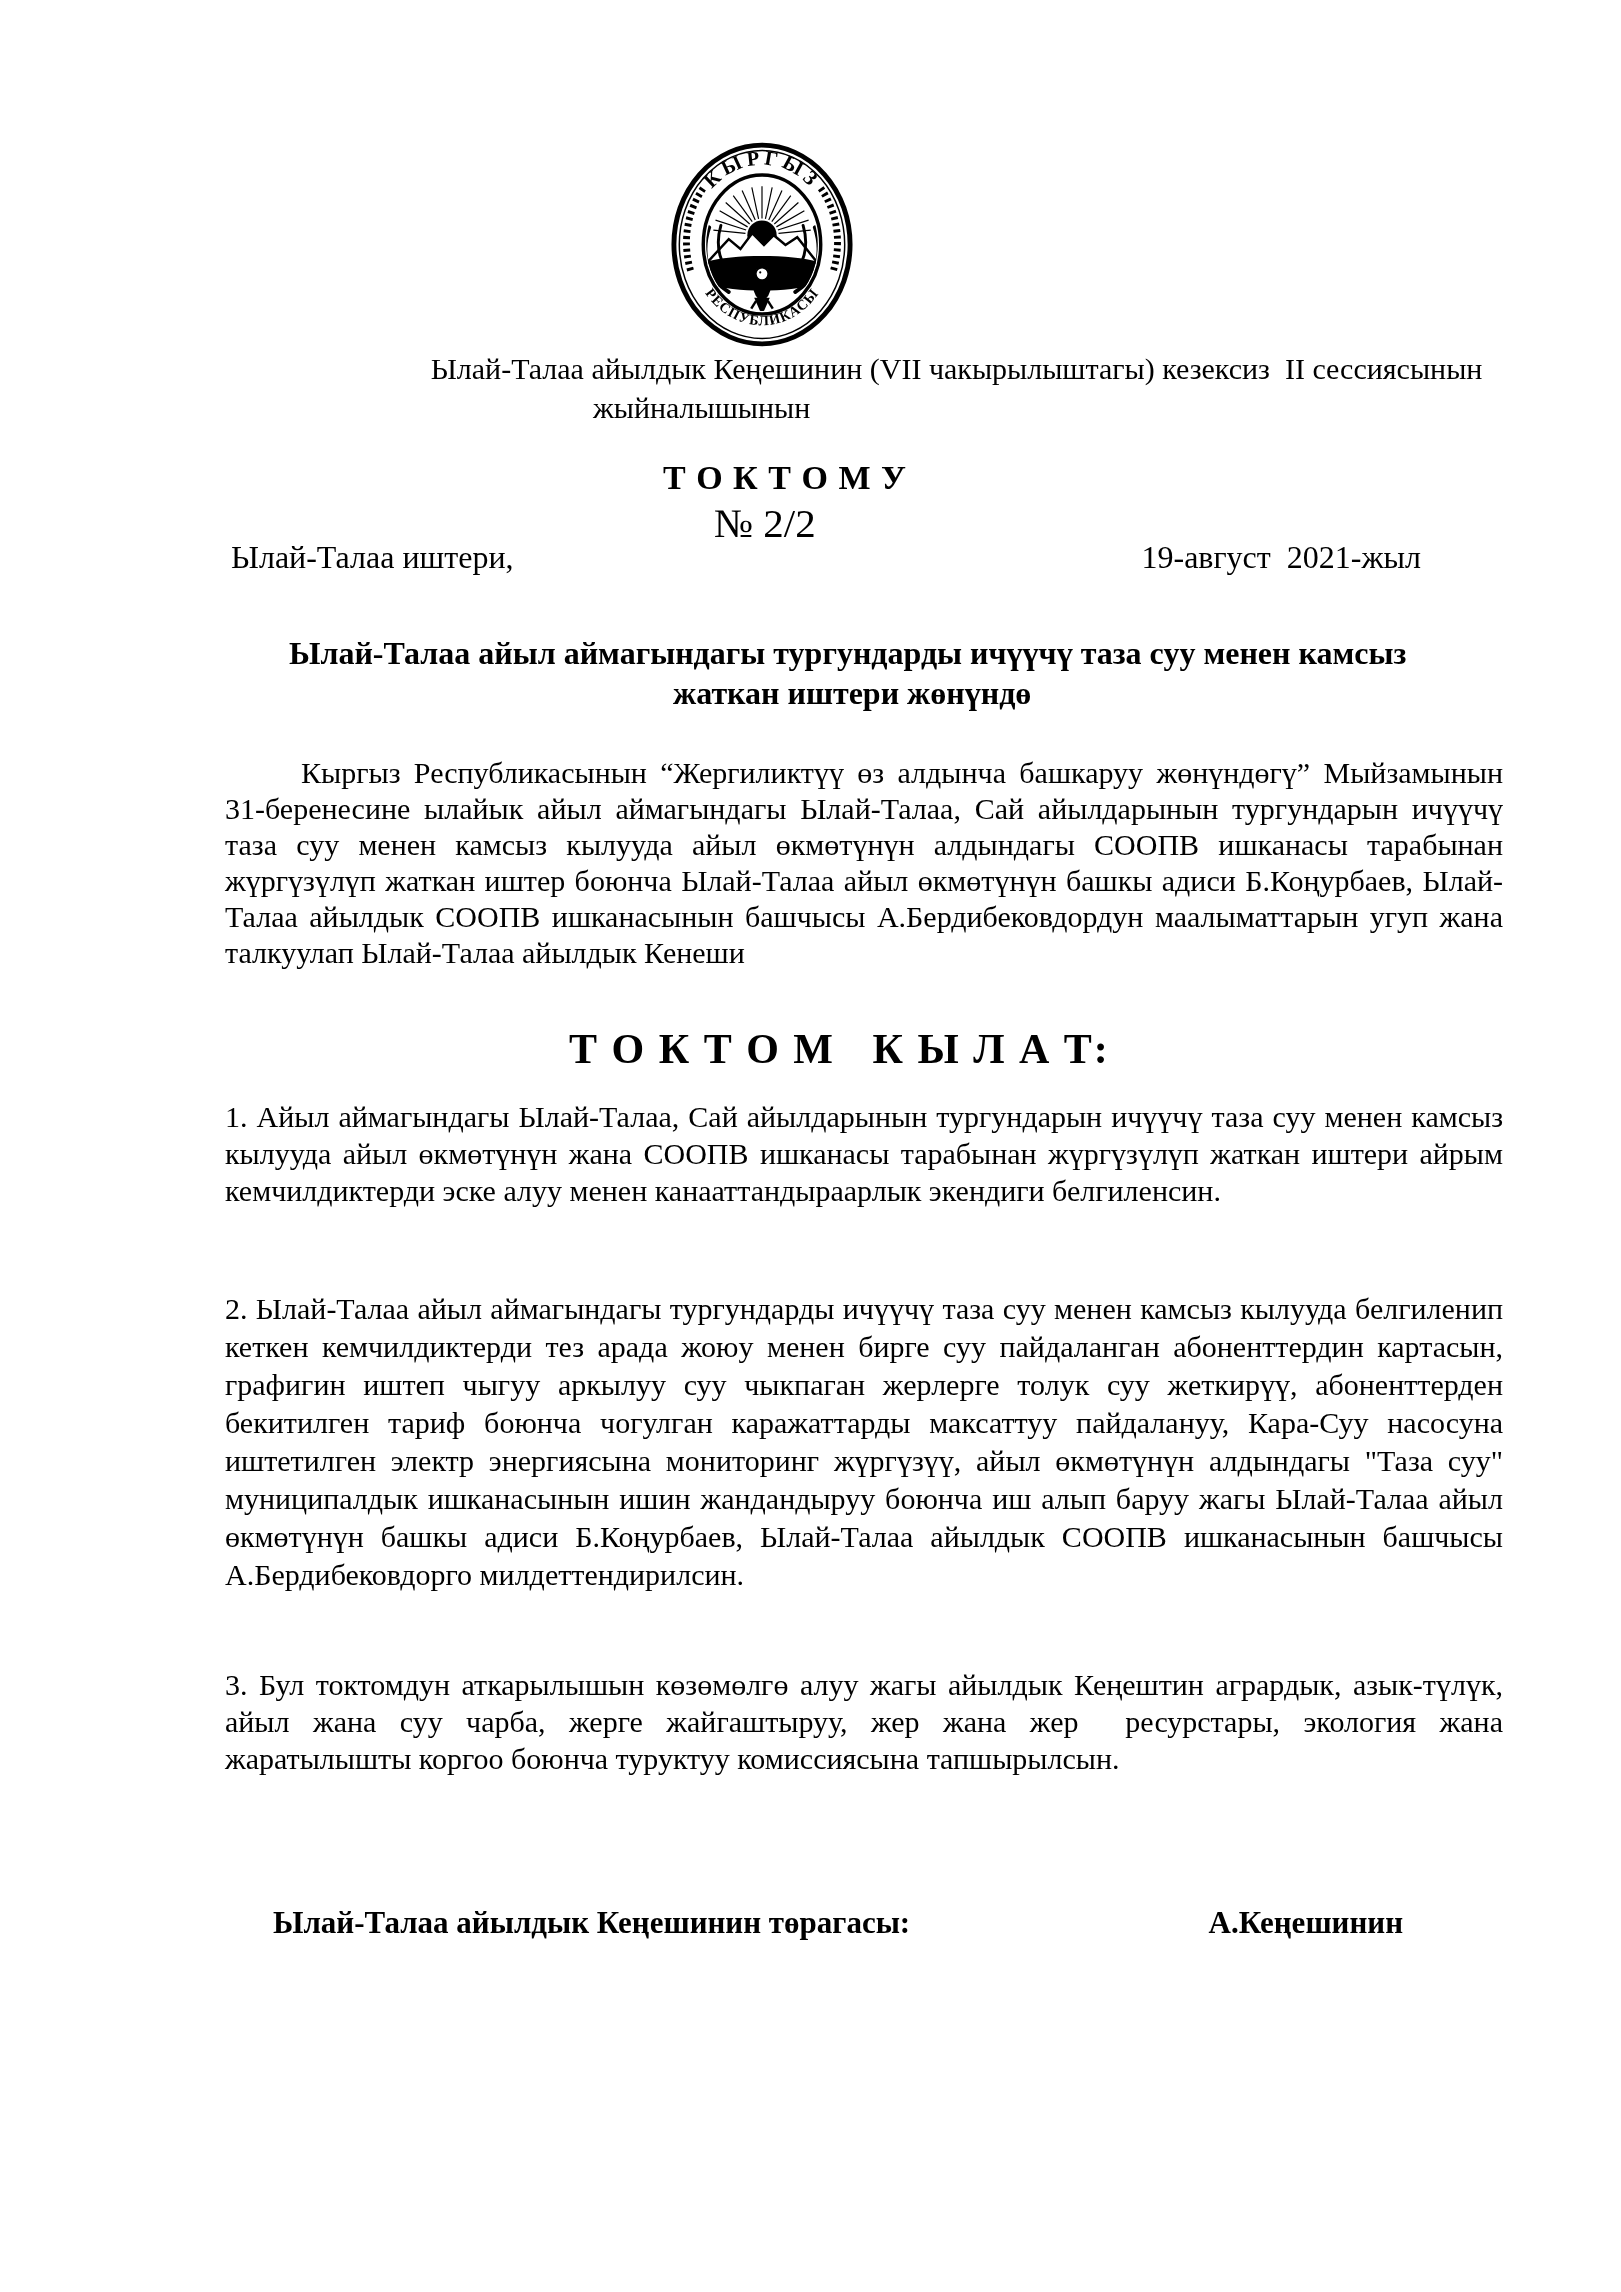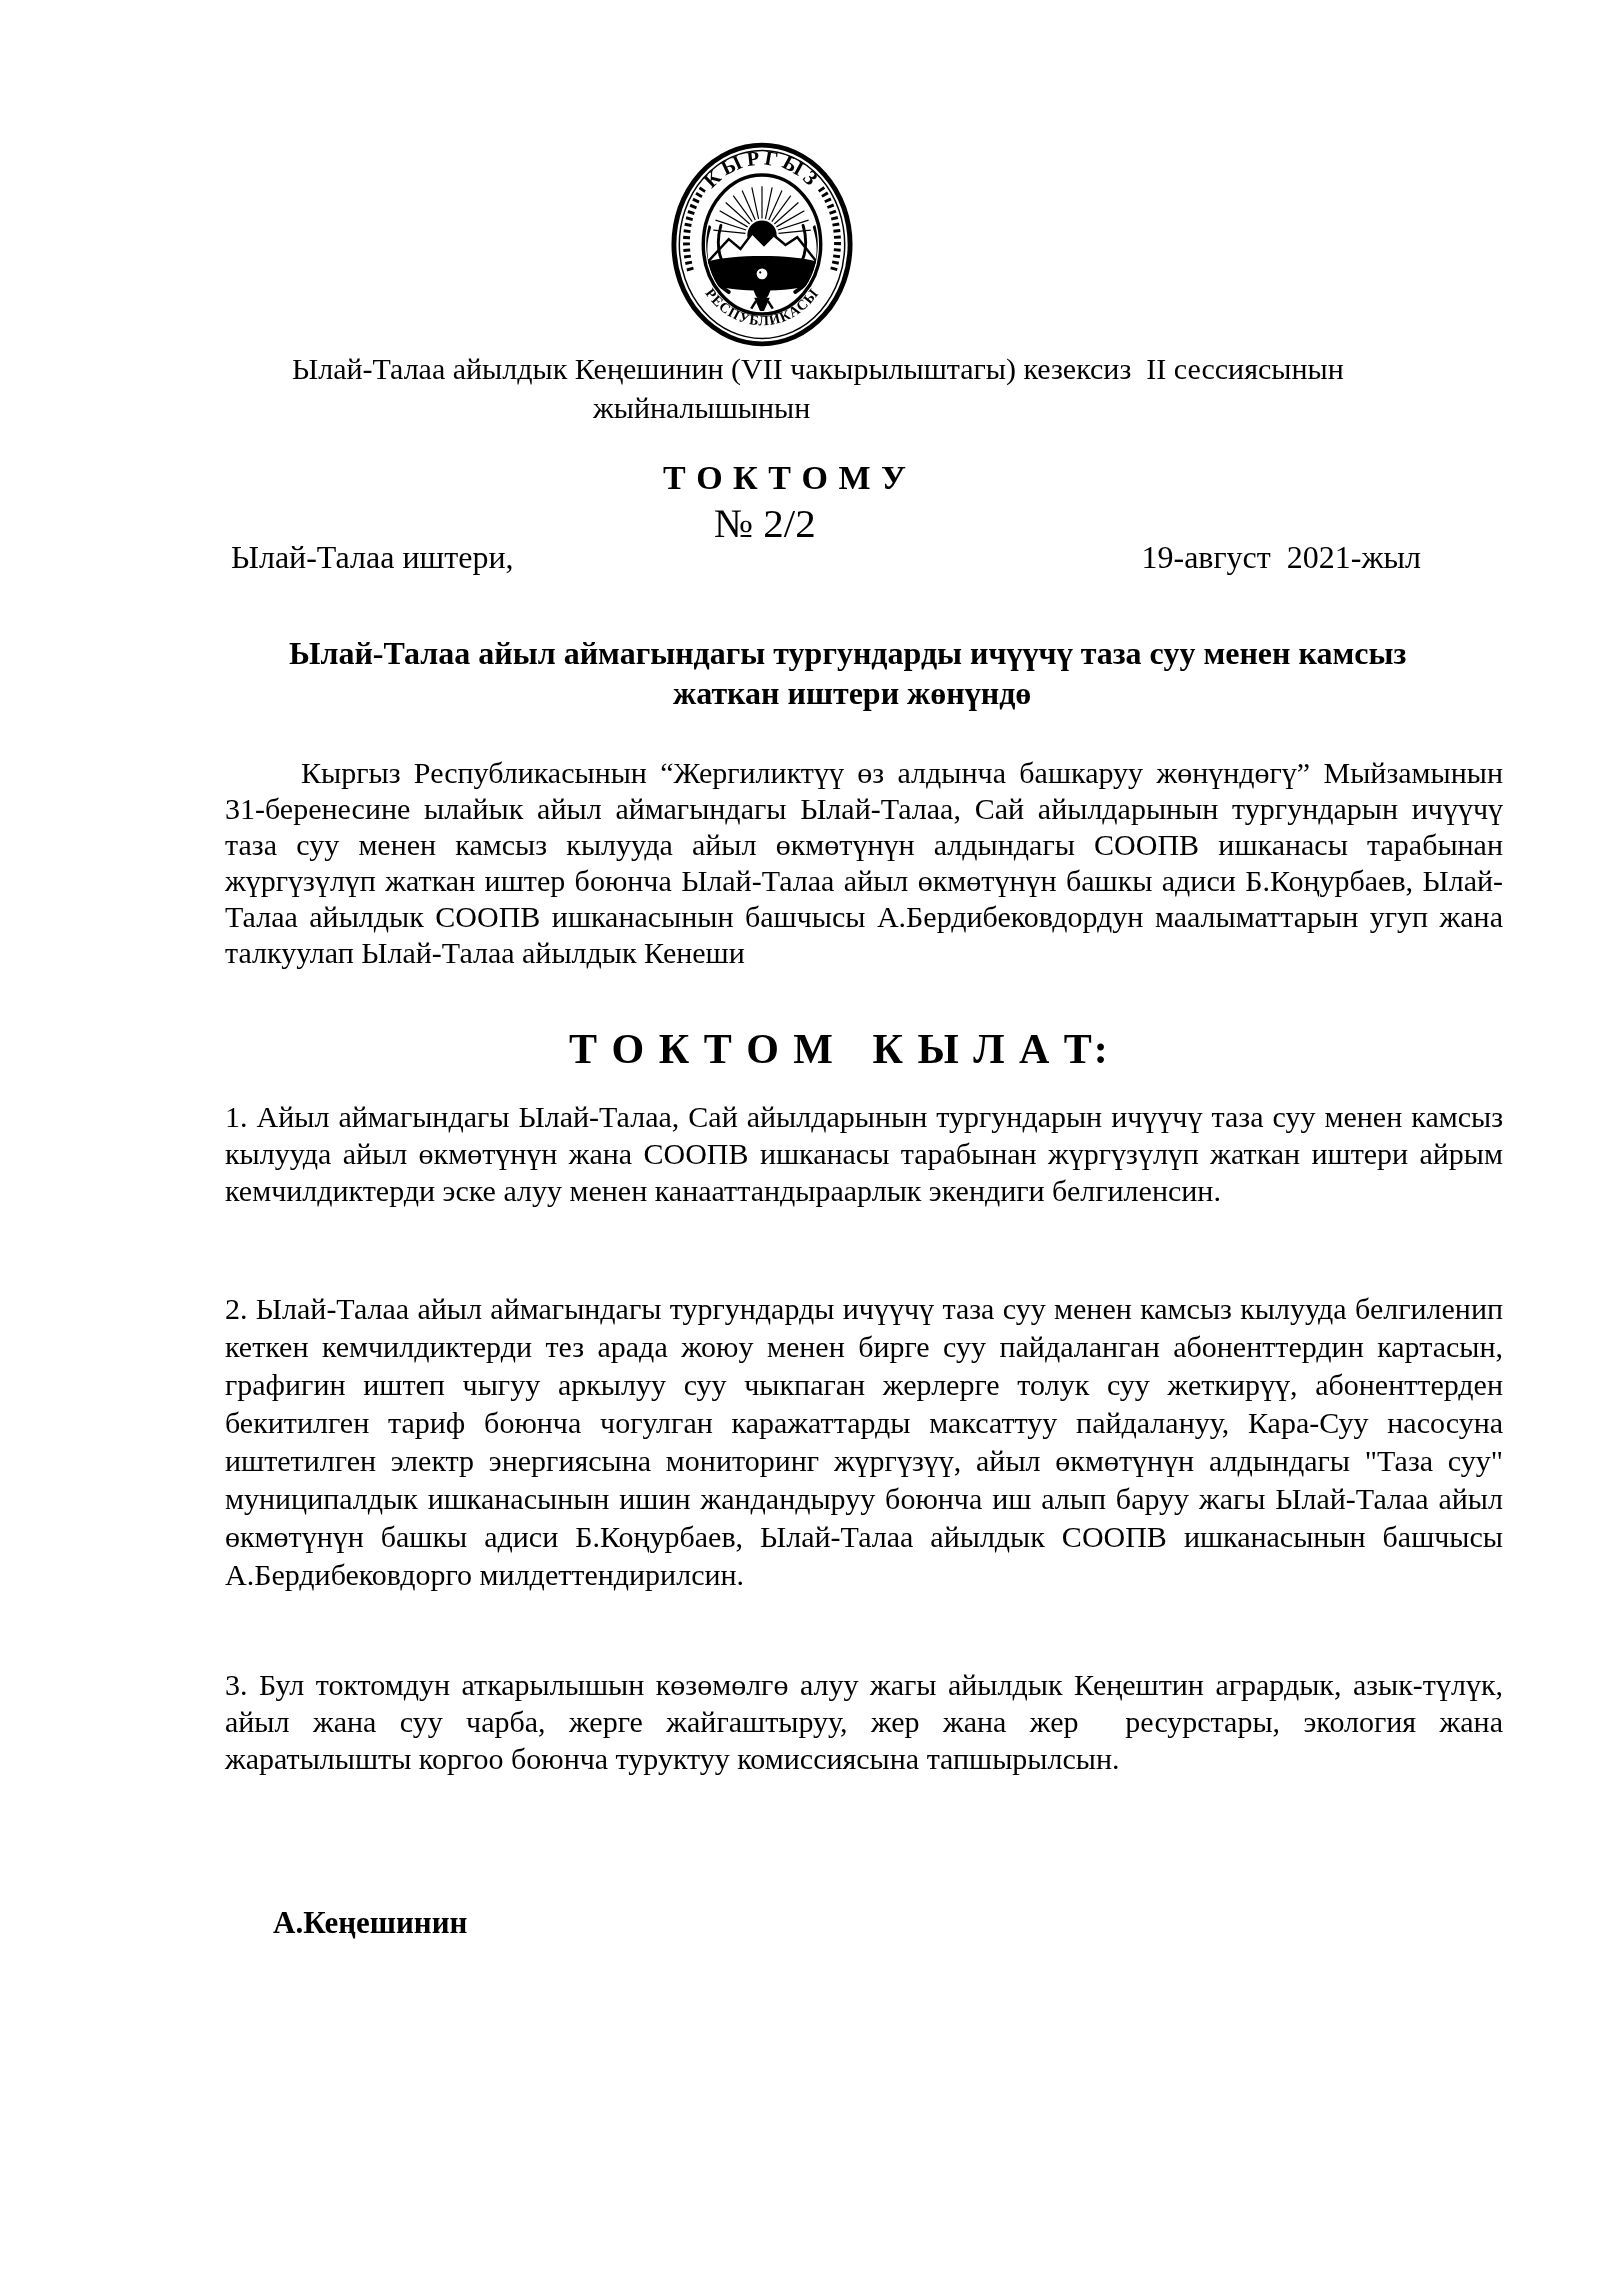--- a/index.html
+++ b/index.html
@@ -10,21 +10,21 @@
   .page {
     position: relative;
     width: 1621px;
     height: 2293px;
     background: #ffffff;
     color: #000000;
     font-family: "Liberation Serif", "DejaVu Serif", serif;
     overflow: hidden;
   }
   .abs { position: absolute; }
-  .pre { white-space: pre-wrap; }
+  .pre { white-space: pre-wrap; text-align: center; }
 
   .emblem {
     left: 670px;
     top: 141px;
     width: 184px;
     height: 207px;
   }
 
   .hdr {
     left: 0;
@@ -210,17 +210,18 @@
 
   <div class="abs preamble">Кыргыз Республикасынын “Жергиликтүү өз алдынча башкаруу жөнүндөгү” Мыйзамынын 31-беренесине ылайык айыл аймагындагы Ылай-Талаа, Сай айылдарынын тургундарын ичүүчү таза суу менен камсыз кылууда айыл өкмөтүнүн алдындагы СООПВ ишканасы тарабынан жүргүзүлүп жаткан иштер боюнча Ылай-Талаа айыл өкмөтүнүн башкы адиси Б.Коңурбаев, Ылай-Талаа айылдык СООПВ ишканасынын башчысы А.Бердибековдордун маалыматтарын угуп жана талкуулап Ылай-Талаа айылдык Кенеши</div>
 
   <div class="abs res-head pre">Т О К Т О М   К Ы Л А Т:</div>
 
   <div class="abs item item-1 pre">1. Айыл аймагындагы Ылай-Талаа, Сай айылдарынын тургундарын ичүүчү таза суу менен камсыз кылууда айыл өкмөтүнүн жана СООПВ ишканасы тарабынан жүргүзүлүп жаткан иштери айрым кемчилдиктерди эске алуу менен канааттандыраарлык экендиги белгиленсин.</div>
   <div class="abs item item-2 pre">2. Ылай-Талаа айыл аймагындагы тургундарды ичүүчү таза суу менен камсыз кылууда белгиленип кеткен кемчилдиктерди тез арада жоюу менен бирге суу пайдаланган абоненттердин картасын, графигин иштеп чыгуу аркылуу суу чыкпаган жерлерге толук суу жеткирүү, абоненттерден бекитилген тариф боюнча чогулган каражаттарды максаттуу пайдалануу, Кара-Суу насосуна иштетилген электр энергиясына мониторинг жүргүзүү, айыл өкмөтүнүн алдындагы "Таза суу" муниципалдык ишканасынын ишин жандандыруу боюнча иш алып баруу жагы Ылай-Талаа айыл өкмөтүнүн башкы адиси Б.Коңурбаев, Ылай-Талаа айылдык СООПВ ишканасынын башчысы А.Бердибековдорго милдеттендирилсин.</div>
   <div class="abs item item-3 pre">3. Бул токтомдун аткарылышын көзөмөлгө алуу жагы айылдык Кеңештин агрардык, азык-түлүк, айыл жана суу чарба, жерге жайгаштыруу, жер жана жер  ресурстары, экология жана жаратылышты коргоо боюнча туруктуу комиссиясына тапшырылсын.</div>
 
   <div class="abs signature">
+    <span>Ылай-Талаа айылдык Кеңешинин төрагасы:</span>
     <span>А.Кеңешинин</span>
   </div>
 
 </div>
 
 
 </body></html>

